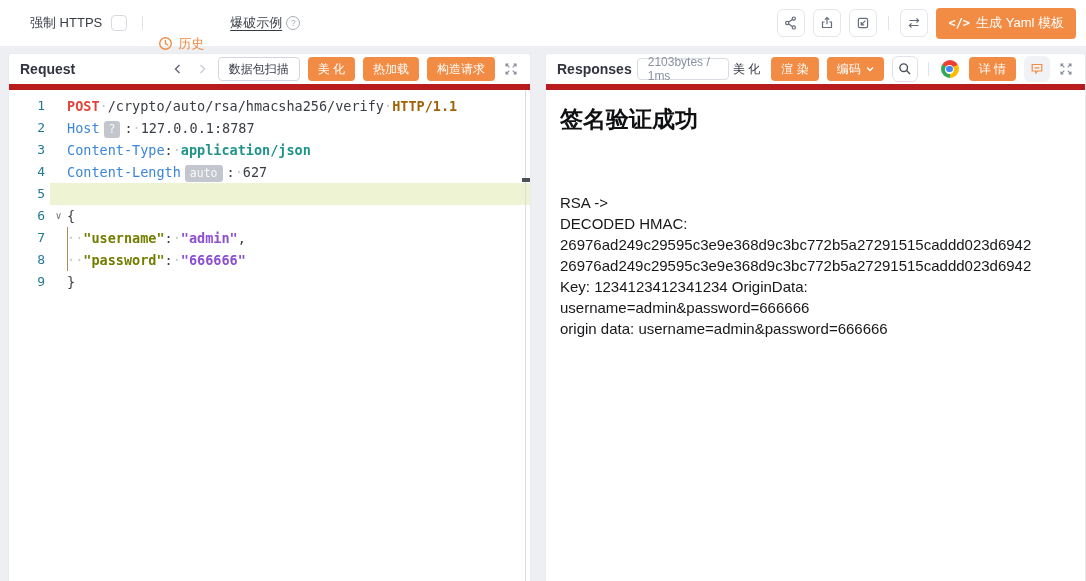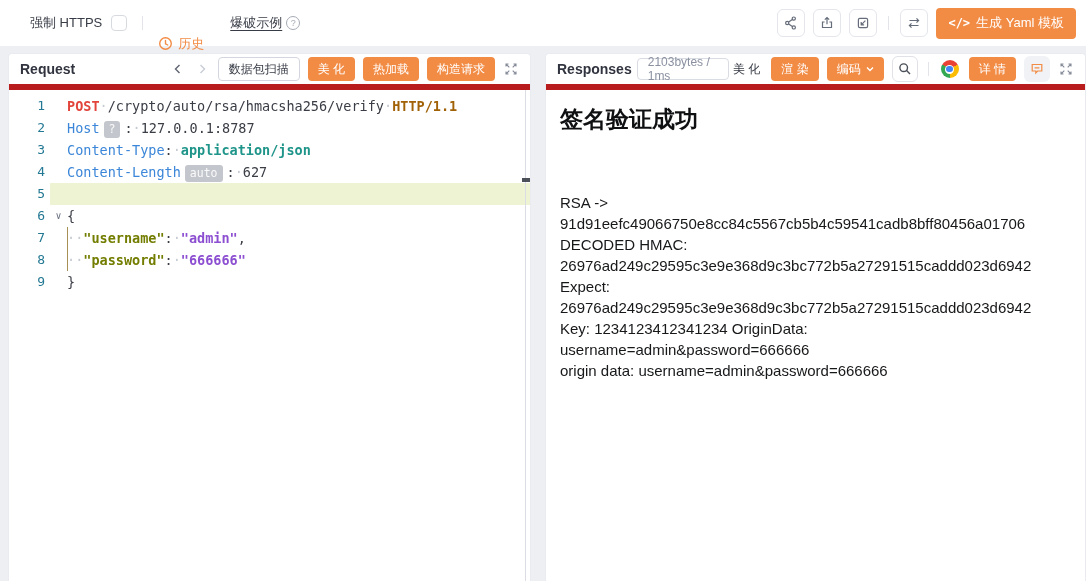--- a/index.html
+++ b/index.html
@@ -321,24 +321,22 @@
                 <path d="M3.5 11 H1 V8.5 M1 11 L4.3 7.7"></path>
               </svg>
           </span>
         </button>
       </div>
     </div>
     <div class="resp-body">
       <h1 class="resp-h first">签名验证成功</h1>
       <div id="resp-lines">
           <div class="resp-line">RSA -&gt;</div>
-          <div class="resp-line">91d91eefc49066750e8cc84c5567cb5b4c59541cadb8bff80456a01706</div>
           <div class="resp-line">DECODED HMAC:</div>
           <div class="resp-line">26976ad249c29595c3e9e368d9c3bc772b5a27291515caddd023d6942</div>
-          <div class="resp-line">Expect:</div>
           <div class="resp-line">26976ad249c29595c3e9e368d9c3bc772b5a27291515caddd023d6942</div>
           <div class="resp-line">Key: 1234123412341234 OriginData:</div>
           <div class="resp-line">username=admin&amp;password=666666</div>
         </div>
       <div class="resp-line">origin data: username=admin&amp;password=666666</div>
     </div>
   </div>
 </div>
 
 </body></html>

